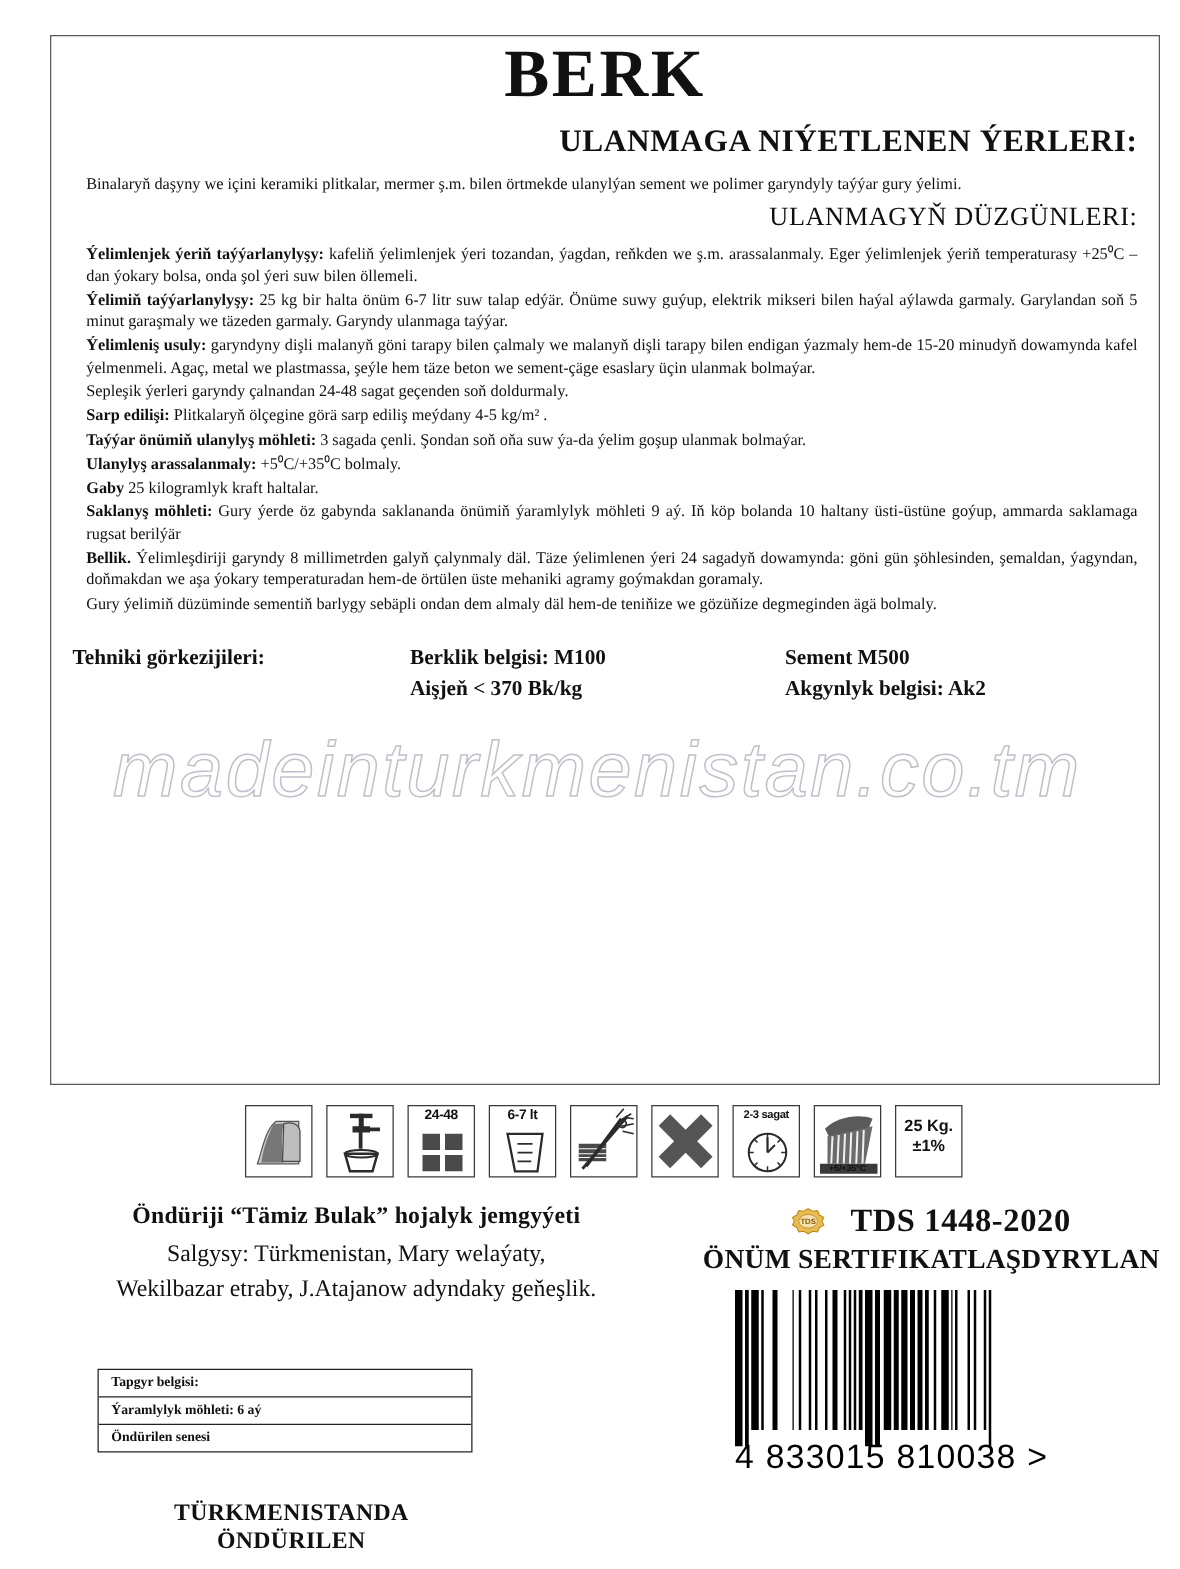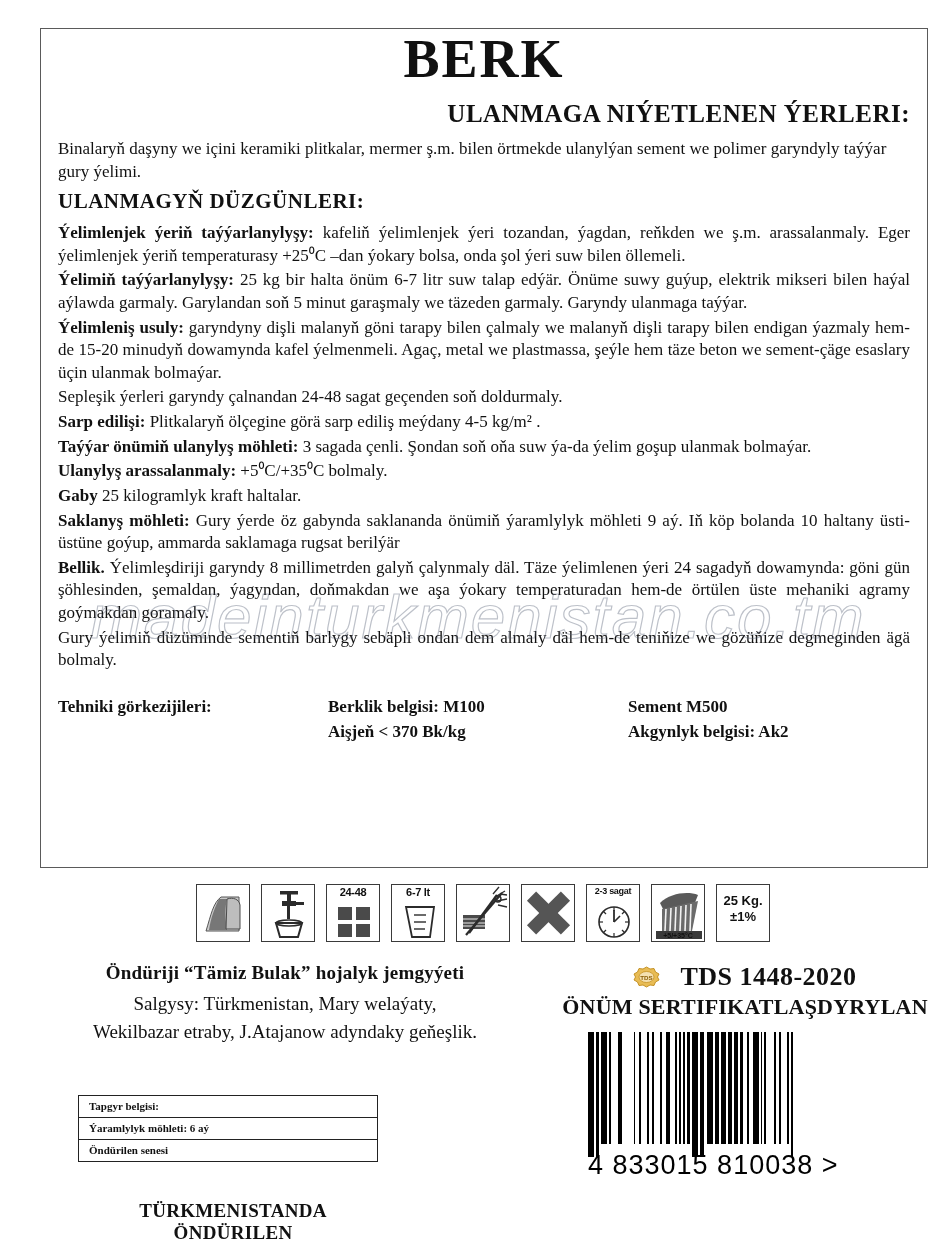--- a/index.html
+++ b/index.html
@@ -52,33 +52,33 @@
     margin: 0 0 20px 0;
   }
   .section-head {
     text-align: right;
     font-weight: bold;
     font-size: 25px;
     letter-spacing: 0.5px;
     margin: 0 0 10px 0;
   }
   .section-head2 {
-    text-align: left;
-    font-weight: bold;
+    text-align: right;
+    font-weight: normal;
     font-size: 21px;
     letter-spacing: 0.5px;
     margin: 6px 0 8px 0;
   }
 
   
   .para {
-    font-size: 17px;
+    font-size: 13px;
     line-height: 1.33;
     text-align: justify;
-    margin: 0 0 2px 0;
+    margin: 0 0 2px 11px;
   }
   .para.nojust { text-align: left; }
   .lbl { font-weight: bold; }
 
   
   .tech {
     display: flex;
     margin-top: 22px;
     font-weight: bold;
     font-size: 17px;

